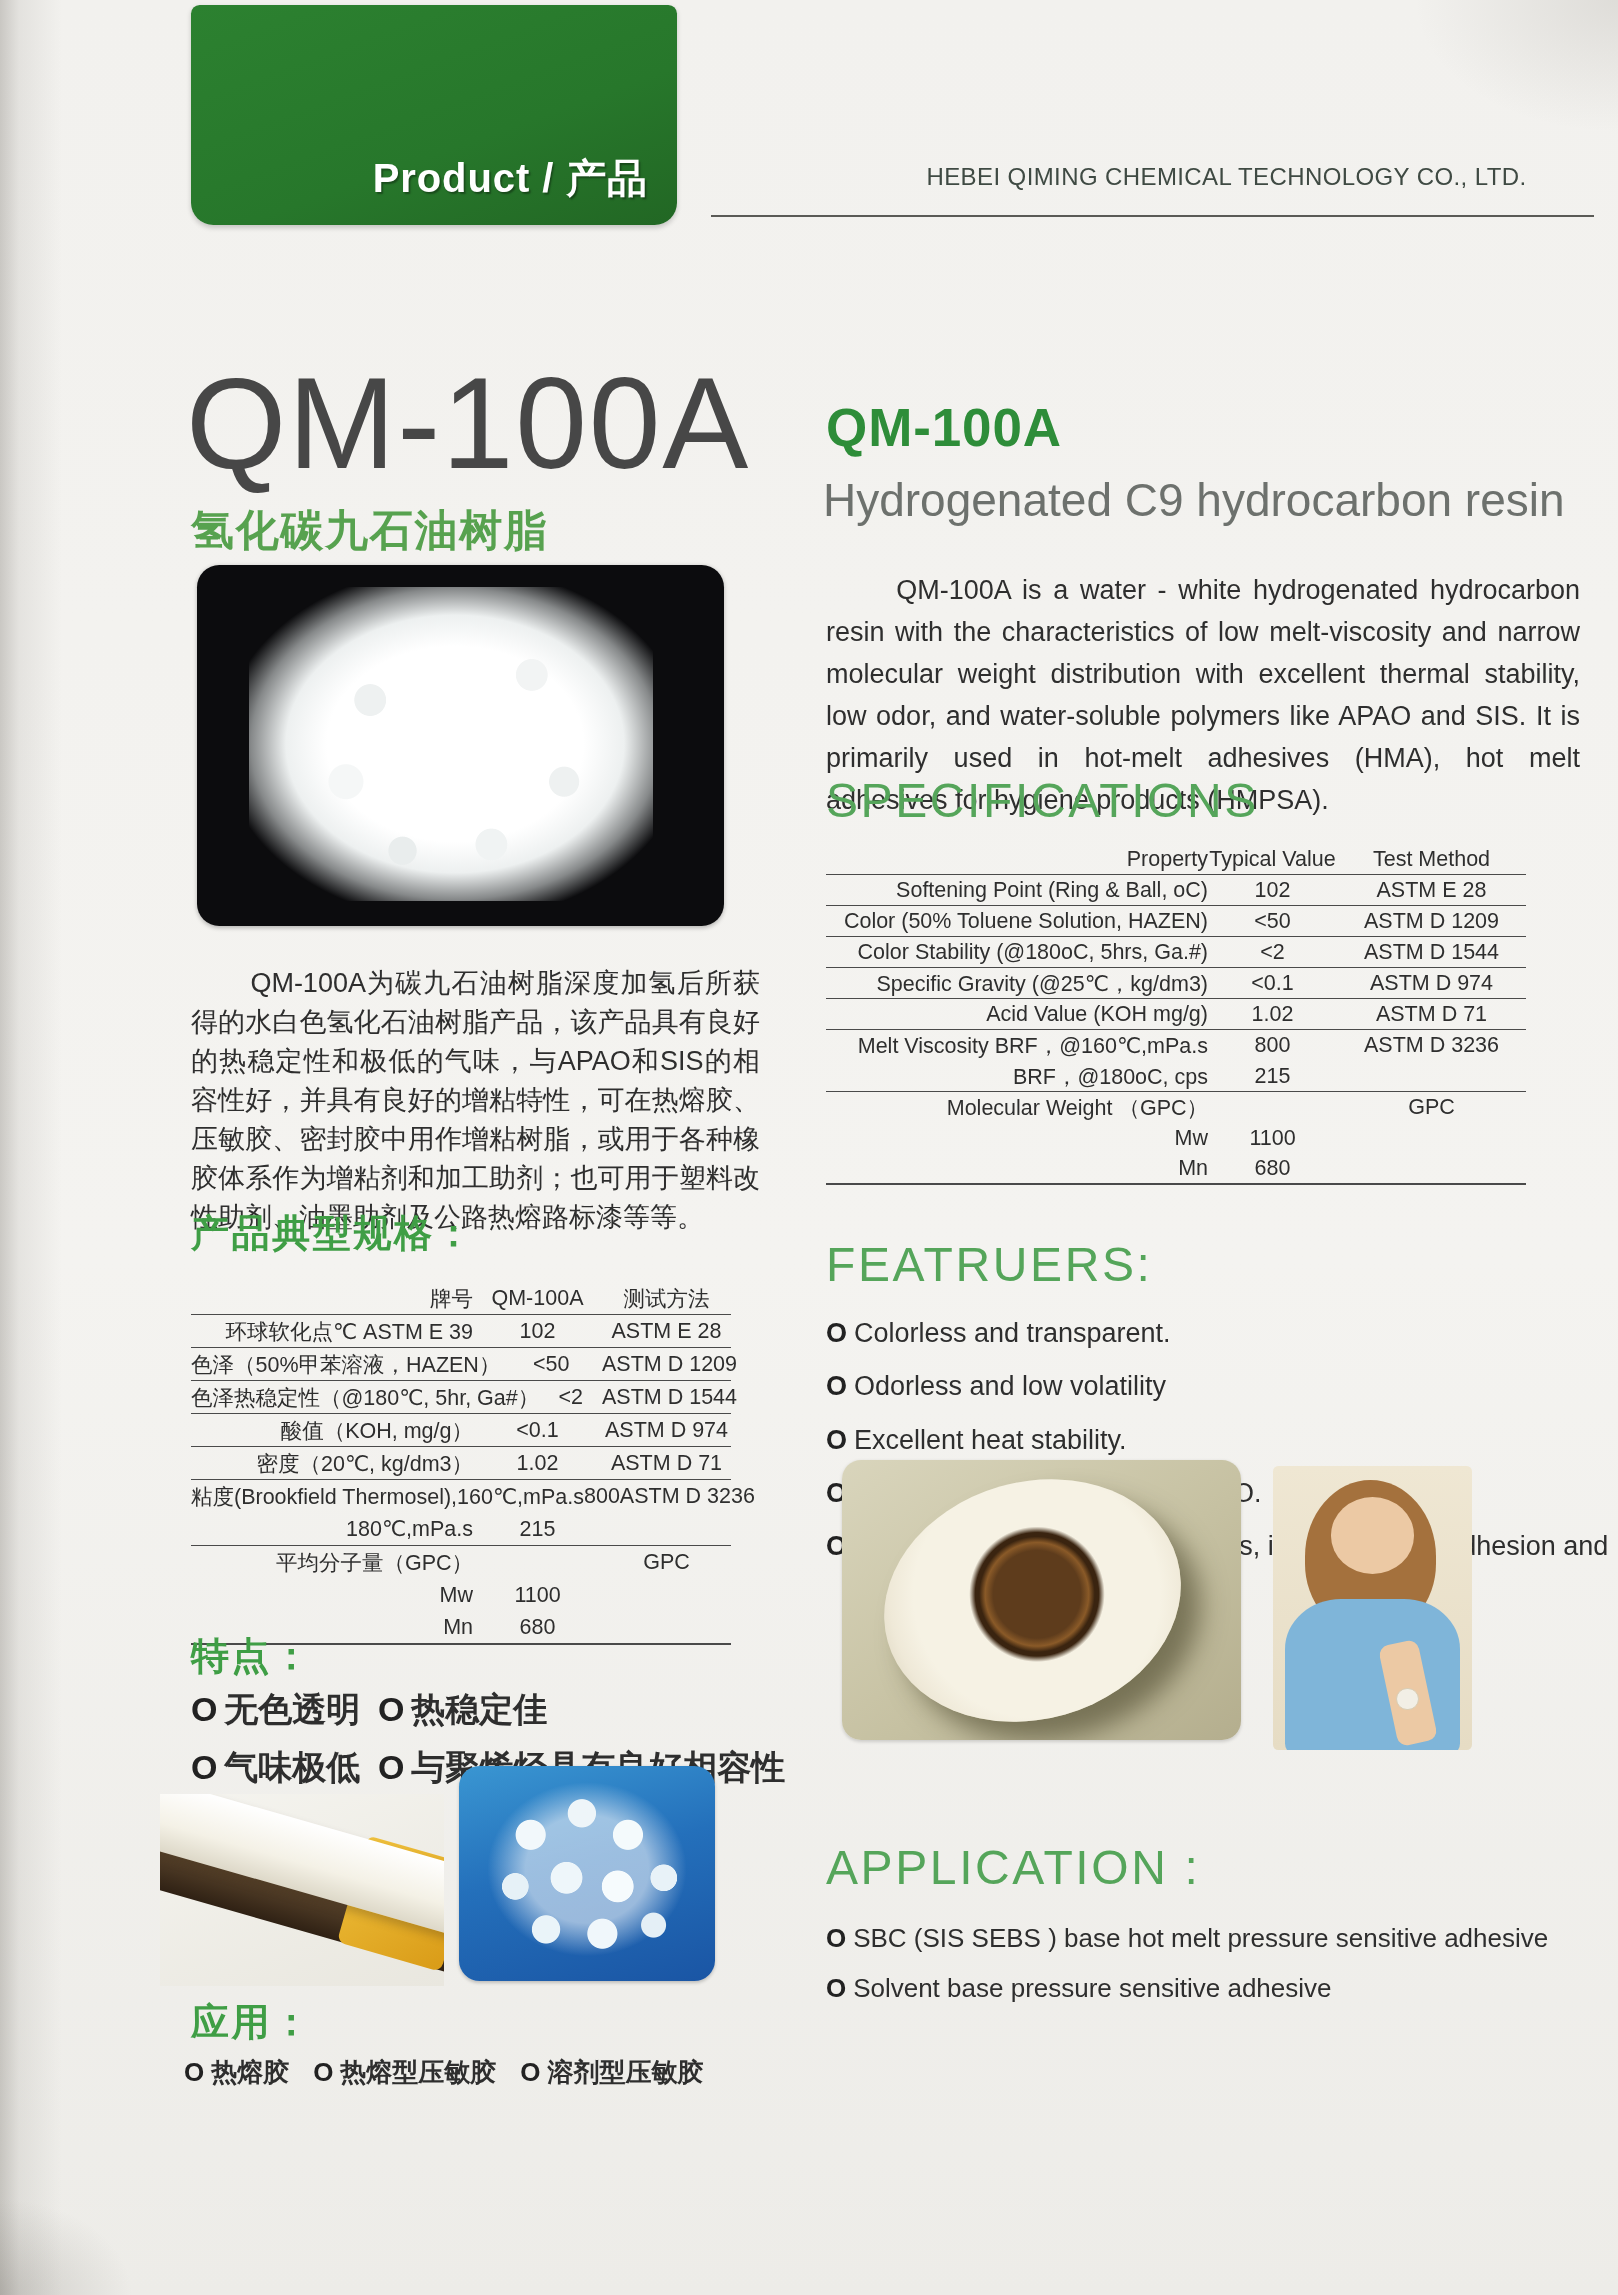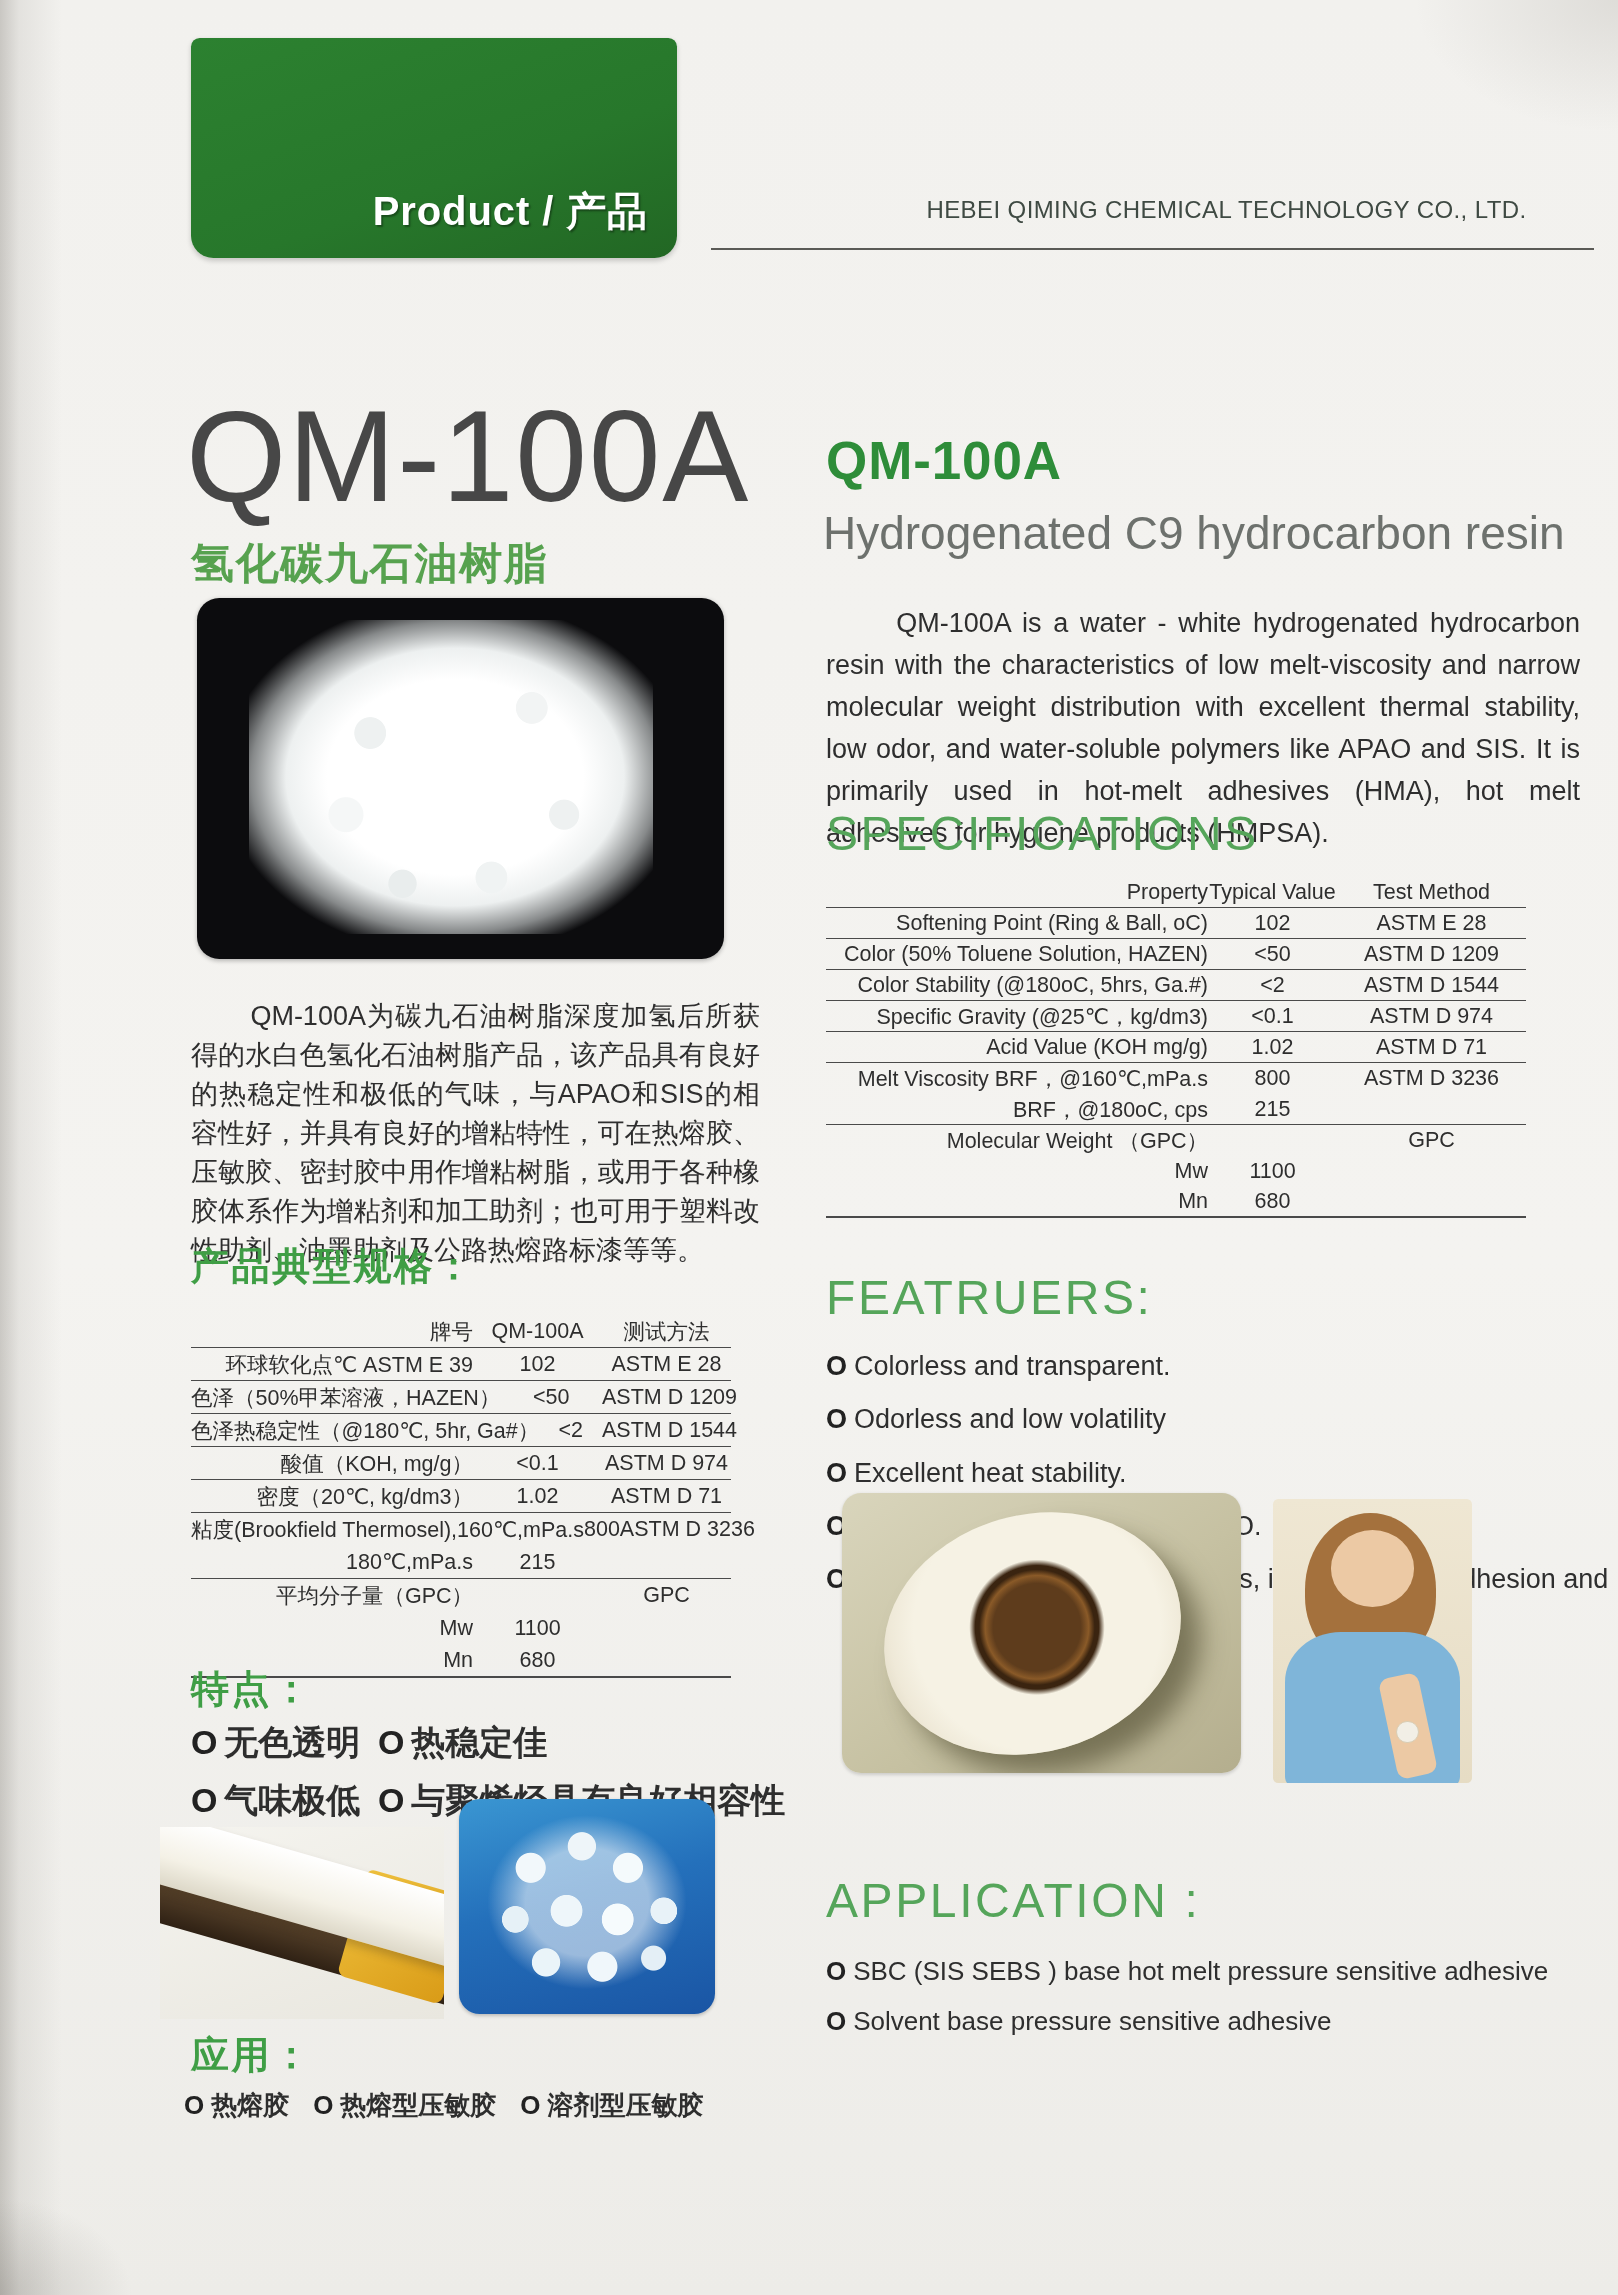--- a/index.html
+++ b/index.html
@@ -13,21 +13,21 @@
   *{margin:0;padding:0;box-sizing:border-box;}
   body{font-family:"Liberation Sans","DejaVu Sans",sans-serif;background:#d8d6d2;}
   .page{
     position:relative;width:1619px;height:2295px;overflow:hidden;
     background:
       radial-gradient(189px 137px at 0% 100%, rgba(90,85,78,.22), transparent 70%),
       radial-gradient(292px 189px at 100% 0%, rgba(120,115,105,.16), transparent 70%),
       linear-gradient(90deg, rgba(95,90,82,.28) 0, rgba(95,90,82,.10) 19px, rgba(0,0,0,0) 62px),
       linear-gradient(180deg,#f2f1ee 0,#f4f3f0 55%,#edece8 100%);
   }
-  .abs{position:absolute;margin-top:33px;}
+  .abs{position:absolute;}
 
   
   .header-box{
     left:191px;top:5.2px;width:486px;height:220px;
     background:linear-gradient(160deg,#2c8130,var(--green-dark) 60%,#226724);
     border-radius:8.6px 8.6px 22.3px 22.3px;
     box-shadow:0 2.6px 5.2px rgba(0,0,0,.18);
   }
   .product-label{
     position:absolute;right:29px;bottom:19px;

